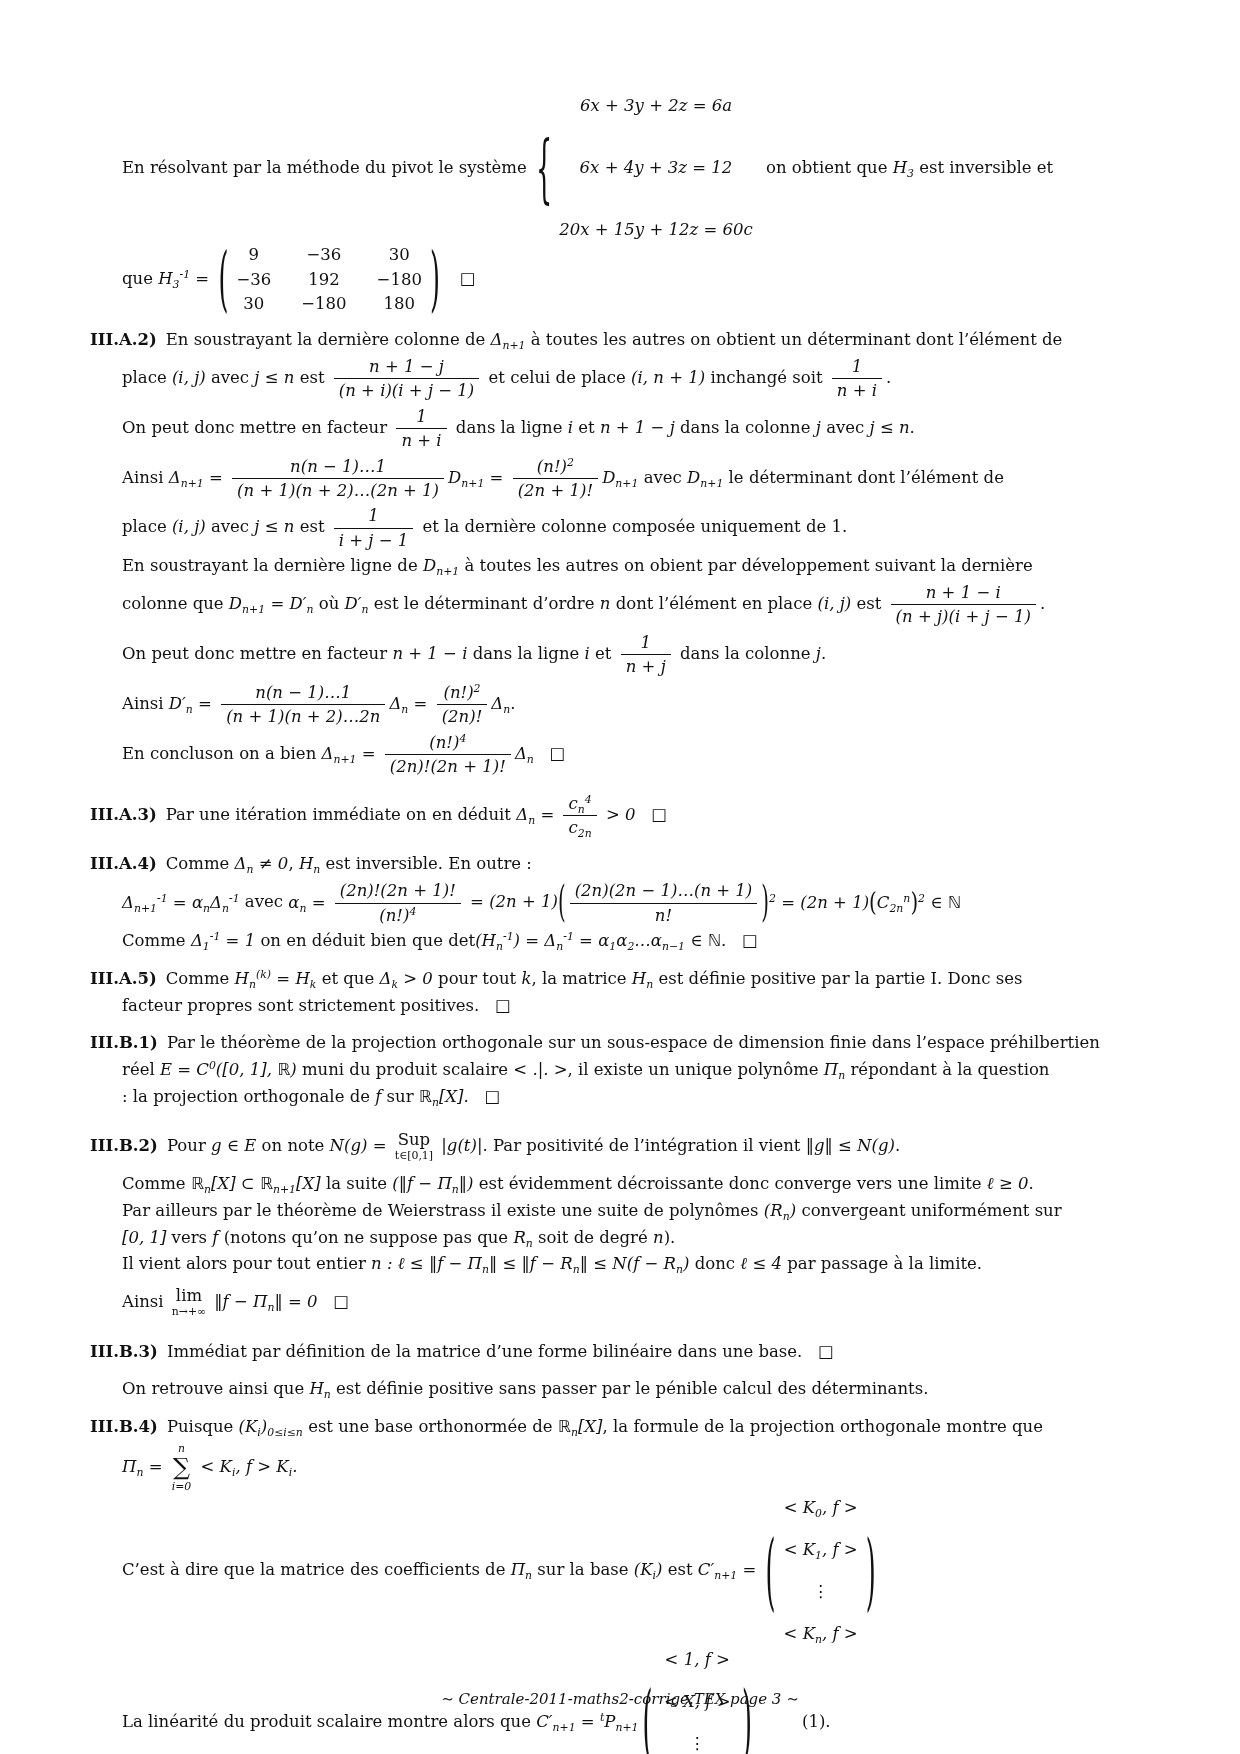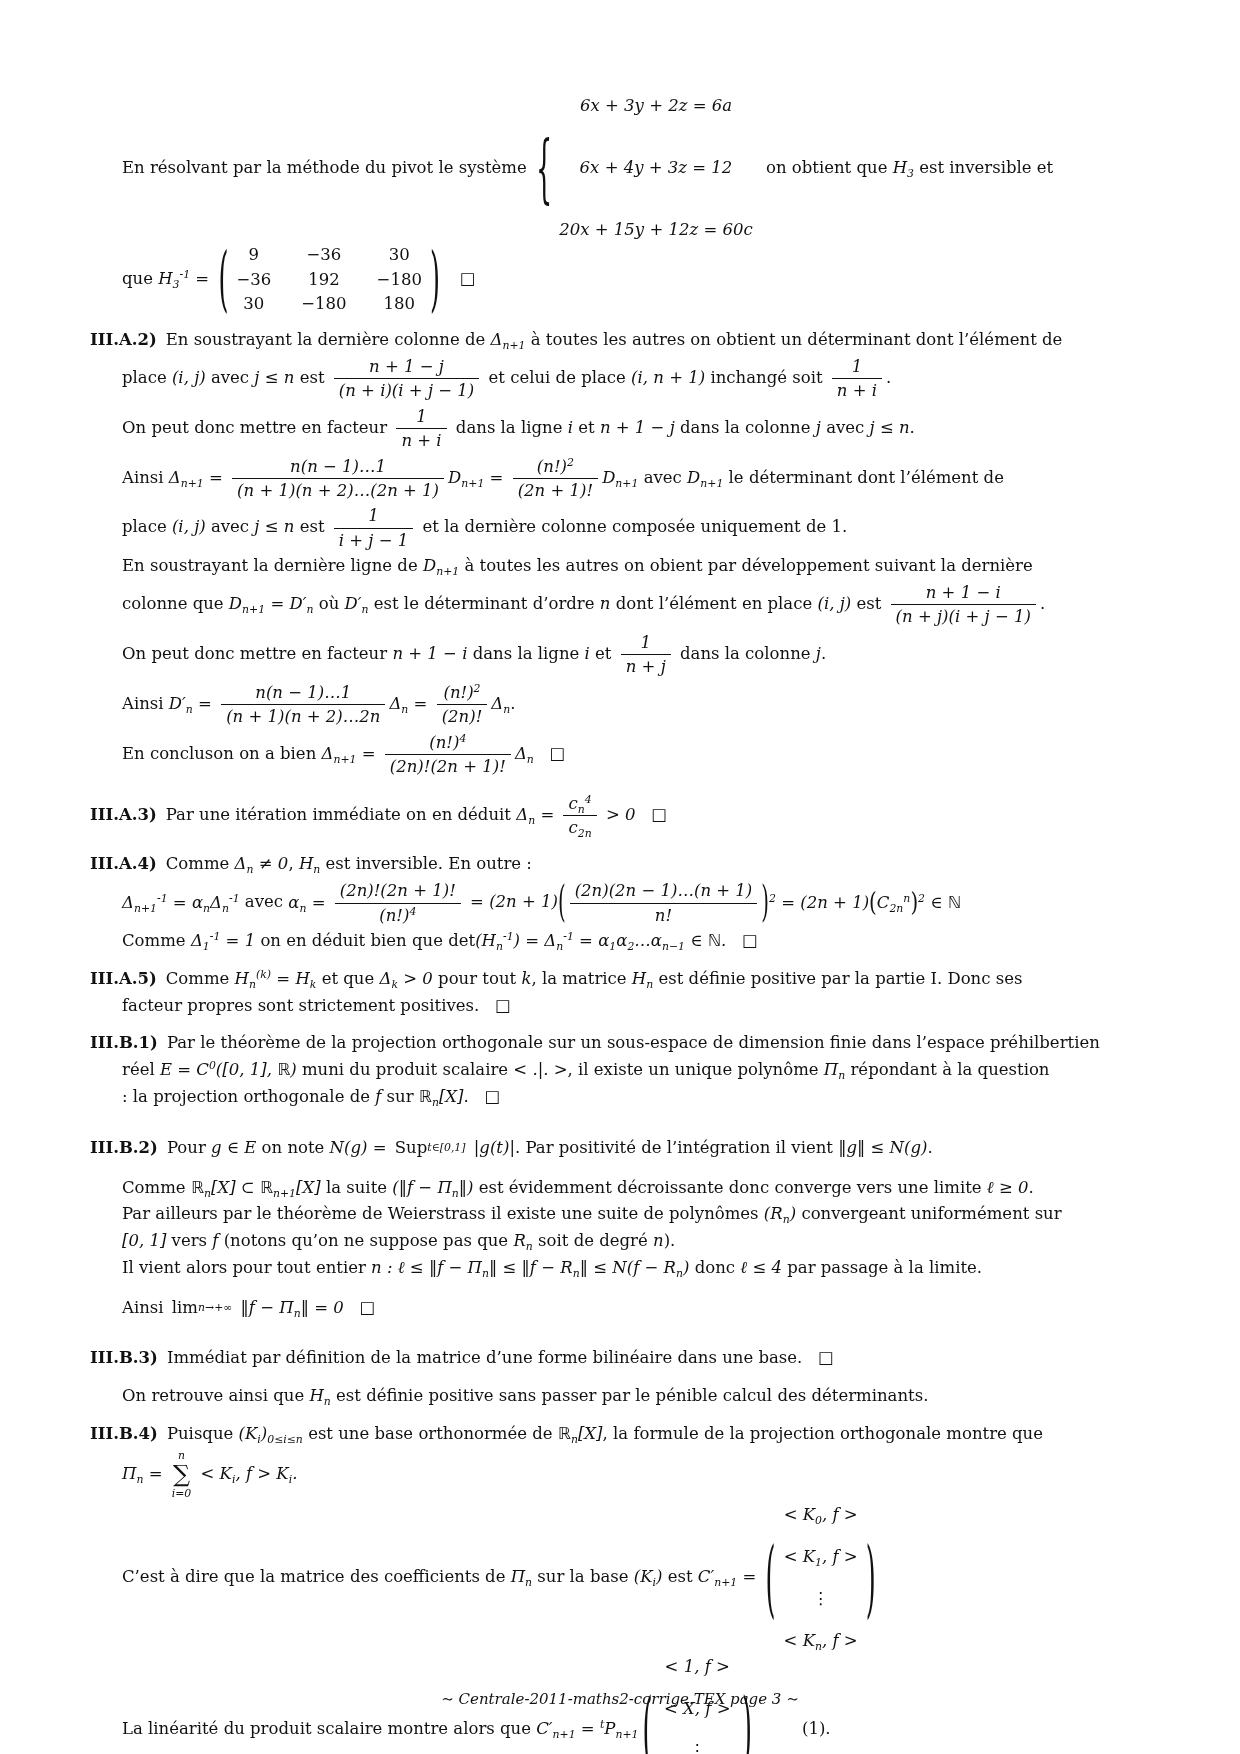--- a/index.html
+++ b/index.html
@@ -16,23 +16,23 @@
   .mi{font-style:italic;}
   sub,sup{font-size:66%;line-height:0;}
   .frac{display:inline-block;vertical-align:middle;text-align:center;margin:0 4px;font-style:italic;}
   .frac .num,.frac .den{display:block;padding:1px 5px;line-height:1.3;}
   .frac .den{border-top:1.2px solid #111;}
   .bp{display:inline-block;vertical-align:middle;transform-origin:center;font-size:1.2em;font-style:normal;}
   .qed{margin-left:16px;font-style:normal;}
   .bigop{display:inline-flex;flex-direction:column;align-items:center;vertical-align:middle;margin:0 4px;line-height:1;}
   .bigop .top,.bigop .bot{font-size:0.66em;font-style:italic;line-height:1.25;}
   .bigop .op{font-size:1.45em;line-height:1.05;font-style:normal;}
-  .underop{display:inline-flex;align-items:center;vertical-align:middle;margin:16px 3px;}
+  .underop{display:inline-flex;flex-direction:column;align-items:center;vertical-align:middle;margin:8px 3px;}
   .underop .word{line-height:1.15;font-style:normal;}
-  .underop .scr{font-size:0.66em;font-style:italic;line-height:1.15;}
+  .underop .scr{font-size:0.66em;line-height:1.15;}
   .cases{display:inline-flex;align-items:center;vertical-align:middle;margin:0 8px 0 4px;font-style:italic;}
   .cases .brace{display:inline-block;transform:scaleY(2.9);transform-origin:center;font-size:1.55em;font-style:normal;margin-right:7px;font-weight:300;}
   .cases .rows{display:flex;flex-direction:column;align-items:center;gap:37px;}
   .cases .rows .row{line-height:1.5;}
   .mat,.vec{display:inline-flex;align-items:center;vertical-align:middle;margin:0 4px;}
   .paren{display:inline-block;transform-origin:center;font-size:1.55em;font-style:normal;font-weight:300;}
   .mat .grid{display:grid;grid-auto-rows:auto;column-gap:30px;row-gap:2px;justify-items:center;padding:0 8px;line-height:1.35;}
   .vec .grid{display:grid;row-gap:18px;justify-items:center;padding:0 8px;line-height:1.45;font-style:italic;}
   .eqtag{margin-left:46px;}
   #footer{

